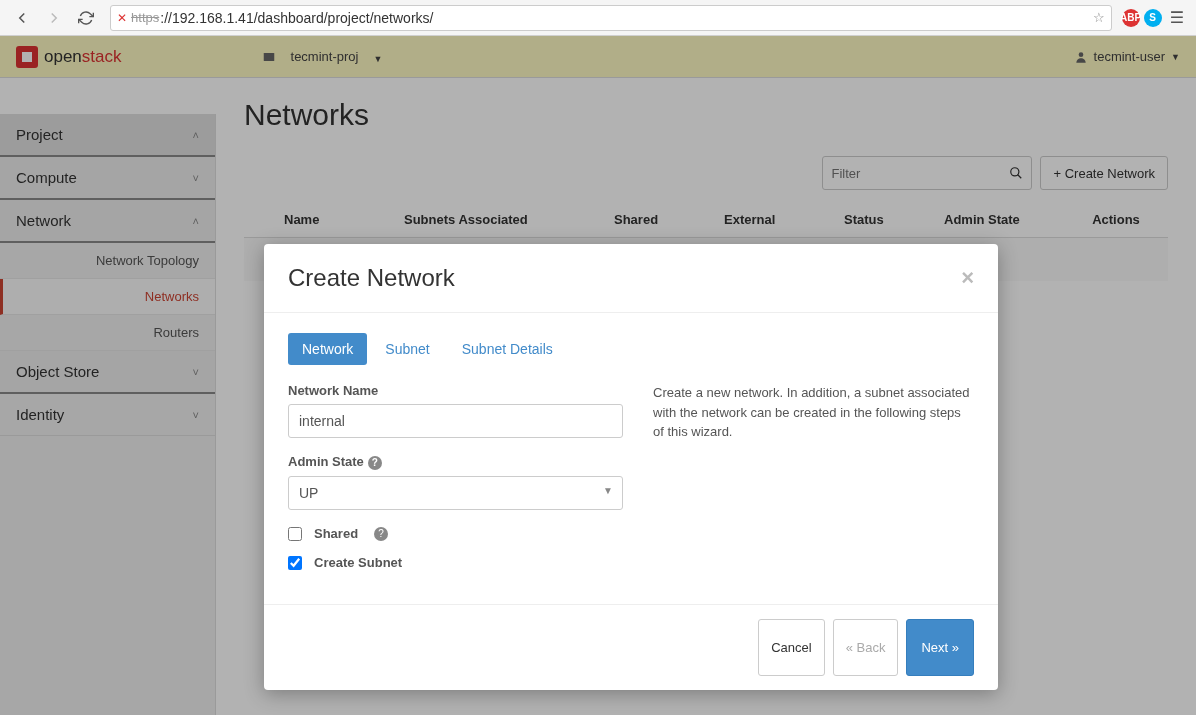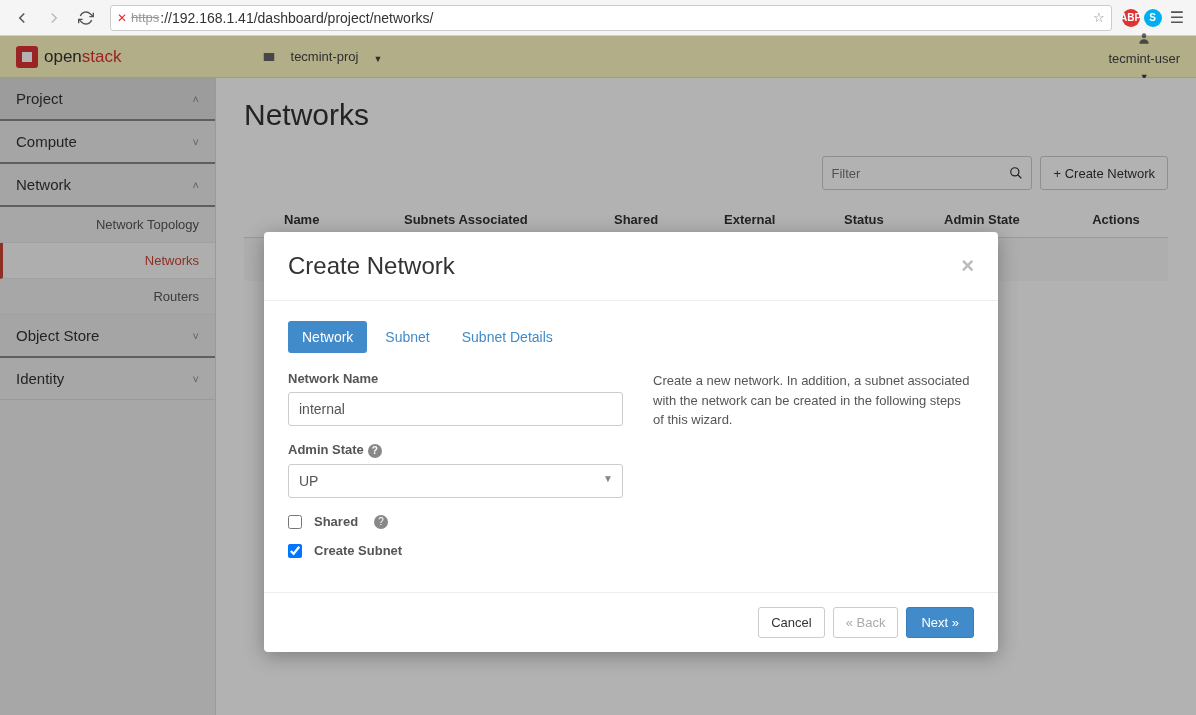--- a/index.html
+++ b/index.html
@@ -23,26 +23,26 @@
     .overlay { position: absolute; top: 36px; left: 0; right: 0; bottom: 0; background: rgba(0,0,0,0.3); z-index: 10; }
 
     
     .topbar { height: 42px; background: #fef9c3; border-bottom: 1px solid #ddd; display: flex; align-items: center; padding: 0 16px; }
     .logo { display: flex; align-items: center; gap: 6px; }
     .logo-box { width: 22px; height: 22px; background: #d33; border-radius: 3px; position: relative; }
     .logo-box::after { content:''; position: absolute; width: 10px; height: 10px; background: #fff; left: 6px; top: 6px; }
     .logo-text { font-size: 17px; color: #333; }
     .logo-text .stack { color: #d33; }
     .project-sel { margin-left: 140px; display: flex; align-items: flex-end; gap: 15px; color: #444; cursor: pointer; }
-    .user-sel { margin-left: auto; display: flex; align-items: center; gap: 6px; color: #444; cursor: pointer; flex-direction: column; }
+    .user-sel { margin-left: auto; display: flex; align-items: center; gap: 6px; color: #444; cursor: pointer; }
     .caret { font-size: 9px; }
 
     
     .main { display: flex; height: calc(100% - 36px - 42px); }
-    .sidebar { width: 216px; background: #f0f0f0; border-right: 1px solid #ddd; }
+    .sidebar { width: 216px; background: #f0f0f0; border-right: 1px solid #ddd; margin-top: 36px; }
     .side-section { padding: 12px 16px; border-bottom: 1px solid #ddd; display: flex; justify-content: space-between; align-items: center; color: #333; font-size: 15px; cursor: pointer; }
     .side-section.top { background: #e0e0e0; border-bottom: 2px solid #888; font-weight: normal; }
     .side-section.sub { padding-left: 16px; border-bottom: 2px solid #888; background: #ededed; }
     .chevron { color: #888; font-size: 11px; }
     .side-item { padding: 10px 16px; text-align: right; color: #555; border-bottom: 1px solid #e5e5e5; cursor: pointer; }
     .side-item.active { color: #c43; border-left: 3px solid #c43; background: #fafafa; }
 
     
     .content { flex: 1; padding: 20px 28px; background: #fff; }
     .page-title { font-size: 30px; font-weight: normal; margin-bottom: 24px; }
@@ -55,21 +55,21 @@
     .th.name { width: 120px; margin-left: 30px; }
     .th.sub { width: 210px; }
     .th.shared { width: 110px; }
     .th.ext { width: 120px; }
     .th.status { width: 100px; }
     .th.admin { width: 130px; }
     .th.actions { flex: 1; text-align: center; }
     .no-items { text-align: center; padding: 14px; color: #555; background: #f9f9f9; }
 
     
-    .modal { position: absolute; z-index: 20; top: 232px; left: 264px; width: 734px; background: #fff; border-radius: 4px; box-shadow: 0 4px 20px rgba(0,0,0,0.3); }
+    .modal { position: absolute; z-index: 20; top: 244px; left: 264px; width: 734px; background: #fff; border-radius: 4px; box-shadow: 0 4px 20px rgba(0,0,0,0.3); }
     .modal-header { padding: 20px 24px; border-bottom: 1px solid #eee; display: flex; justify-content: space-between; align-items: center; }
     .modal-title { font-size: 24px; font-weight: normal; color: #333; }
     .close-x { color: #bbb; font-size: 22px; cursor: pointer; font-weight: bold; }
     .modal-body { padding: 20px 24px; }
     .tabs { display: flex; gap: 4px; margin-bottom: 18px; }
     .tab { padding: 8px 14px; border-radius: 3px; font-size: 14px; cursor: pointer; color: #428bca; }
     .tab.active { background: #428bca; color: #fff; }
     .form-cols { display: flex; gap: 30px; }
     .form-left { width: 335px; }
     .form-right { flex: 1; color: #555; font-size: 13px; line-height: 1.5; }
@@ -77,21 +77,21 @@
     .form-label { display: block; margin-bottom: 6px; color: #555; font-size: 13px; font-weight: bold; }
     .help-icon { display: inline-block; width: 14px; height: 14px; border-radius: 50%; background: #888; color: #fff; font-size: 10px; text-align: center; line-height: 14px; margin-left: 4px; }
     .form-control { width: 100%; height: 34px; border: 1px solid #ccc; border-radius: 3px; padding: 0 10px; font-size: 14px; color: #555; background: #fff; }
     select.form-control { appearance: none; background: #fff; }
     .select-wrap { position: relative; }
     .select-arrow { position: absolute; right: 10px; top: 9px; color: #888; pointer-events: none; font-size: 10px; }
     .check-row { display: flex; align-items: center; gap: 12px; margin-bottom: 14px; }
     .check-row input { width: 14px; height: 14px; }
     .check-label { font-weight: bold; color: #555; }
     .modal-footer { padding: 14px 24px; border-top: 1px solid #eee; display: flex; justify-content: flex-end; gap: 8px; }
-    .btn-primary { background: #428bca; color: #fff; border: 1px solid #357ebd; padding: 7px 14px; border-radius: 3px; font-size: 13px; cursor: pointer; }
+    .btn-primary { background: #428bca; color: #fff; border: 1px solid #357ebd; padding: 20px 14px; border-radius: 3px; font-size: 13px; cursor: pointer; }
     .btn-disabled { color: #aaa; }
   </style>
 </head>
 <body>
 
 <div class="browser-bar">
   <div class="nav-btn">
     <svg width="18" height="18" viewBox="0 0 24 24" fill="none" stroke="#555" stroke-width="2">
         <path d="M15 18l-6-6 6-6"></path>
       </svg>

